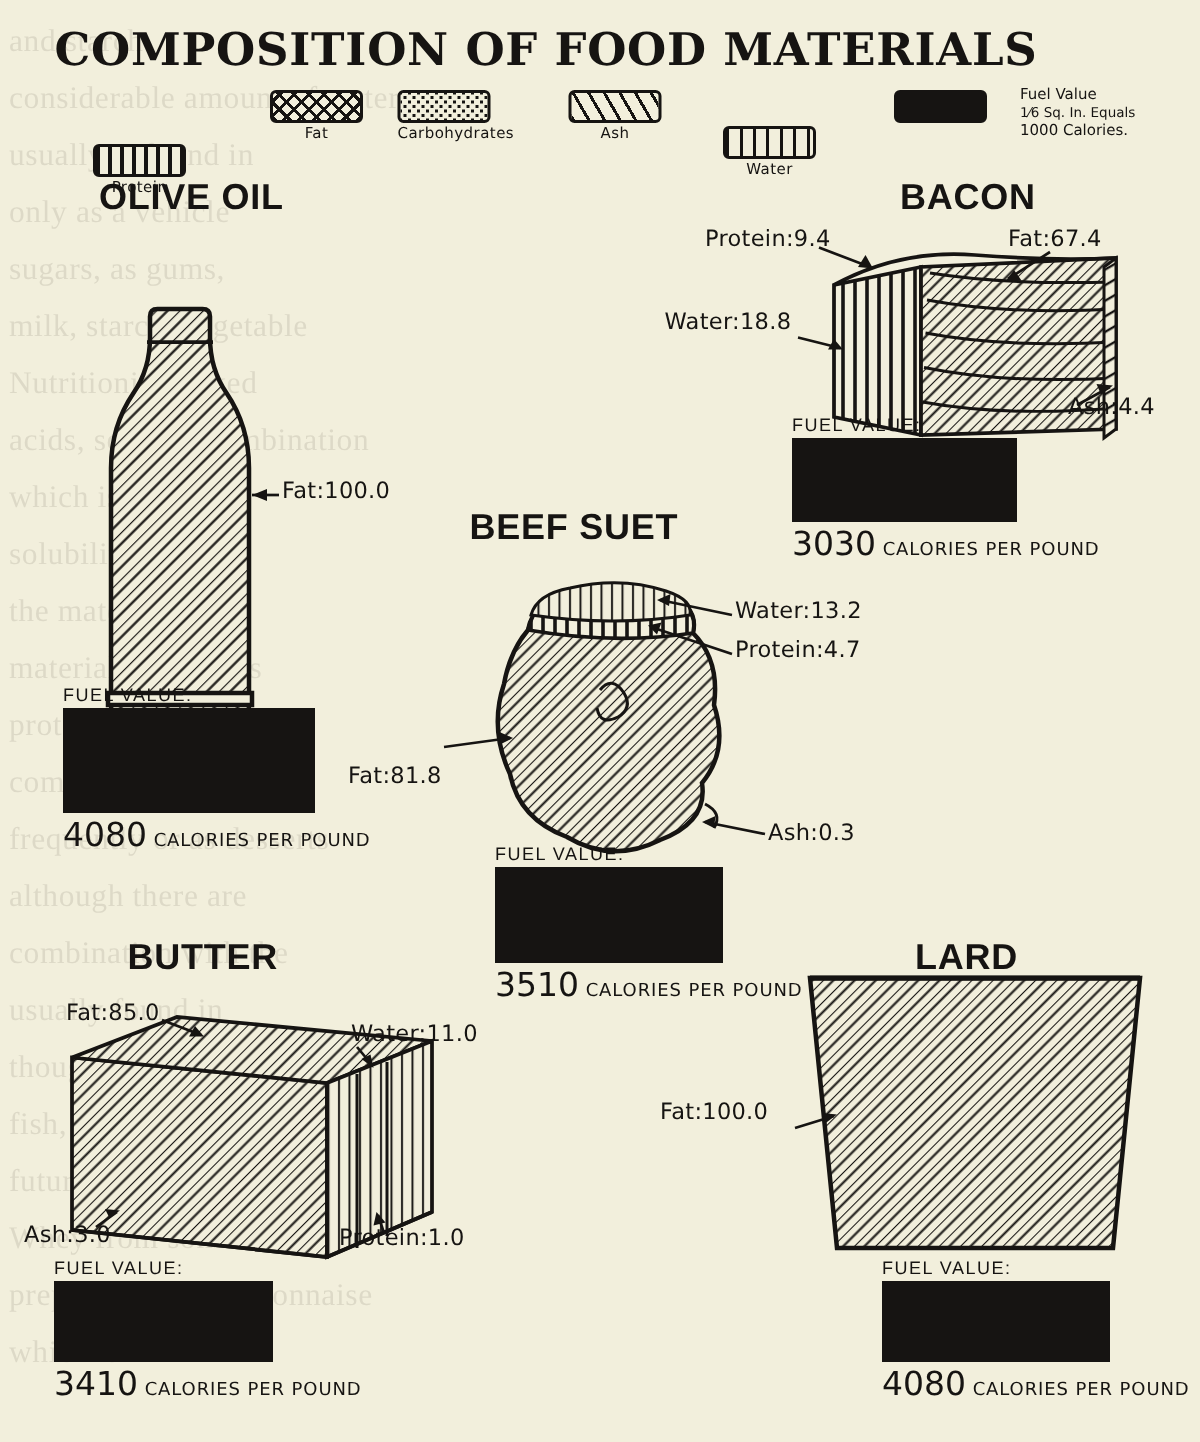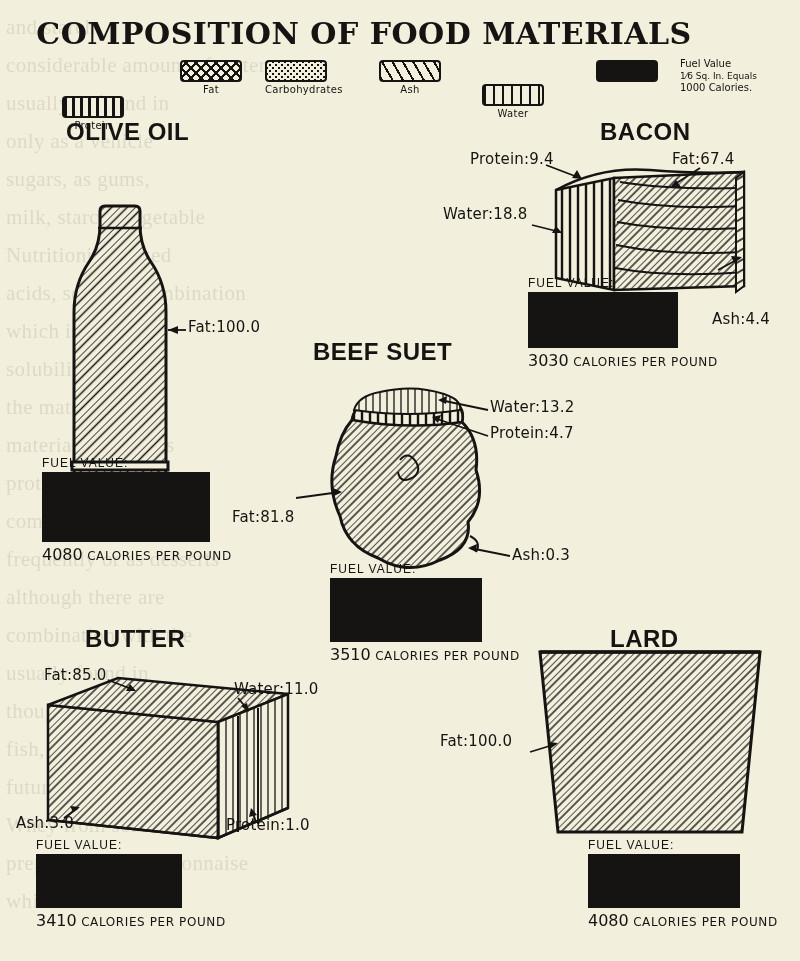--- a/index.html
+++ b/index.html
@@ -121,21 +121,21 @@
     height:100%;
   }
   .fuel .cal {
     font-family:"DejaVu Sans", sans-serif;
     font-size:12px;
     letter-spacing:0.6px;
     margin-top:3px;
     white-space:nowrap;
   }
   .fuel .cal .num {
-    font-size:16px;
+    font-size:22px;
     letter-spacing:0;
   }
 
   svg.lines { position:absolute; left:0; top:0; width:800px; height:961px; pointer-events:none; }
 </style>
 </head>
 <body>
 
 <div class="ghost">and starch
 considerable amount of water
@@ -319,21 +319,21 @@
       <path d="M530,752 L556,744"></path>
       <polygon points="558,743 550,749 548,742" fill="#161412" stroke="none"></polygon>
     </g>
   </svg>
 
   <div class="lbl" style="left:188px;top:318px;">Fat:100.0</div>
 
   <div class="lbl" style="left:470px;top:150px;">Protein:9.4</div>
   <div class="lbl" style="left:672px;top:150px;">Fat:67.4</div>
   <div class="lbl" style="left:443px;top:205px;">Water:18.8</div>
-  <div class="lbl" style="left:712px;top:262px;margin-top:48px;">Ash:4.4</div>
+  <div class="lbl" style="left:712px;top:262px;">Ash:4.4</div>
 
   <div class="lbl" style="left:490px;top:398px;">Water:13.2</div>
   <div class="lbl" style="left:490px;top:424px;">Protein:4.7</div>
   <div class="lbl" style="left:232px;top:508px;">Fat:81.8</div>
   <div class="lbl" style="left:512px;top:546px;">Ash:0.3</div>
 
   <div class="lbl" style="left:44px;top:666px;">Fat:85.0</div>
   <div class="lbl" style="left:234px;top:680px;">Water:11.0</div>
   <div class="lbl" style="left:16px;top:814px;">Ash:3.0</div>
   <div class="lbl" style="left:226px;top:816px;">Protein:1.0</div>

